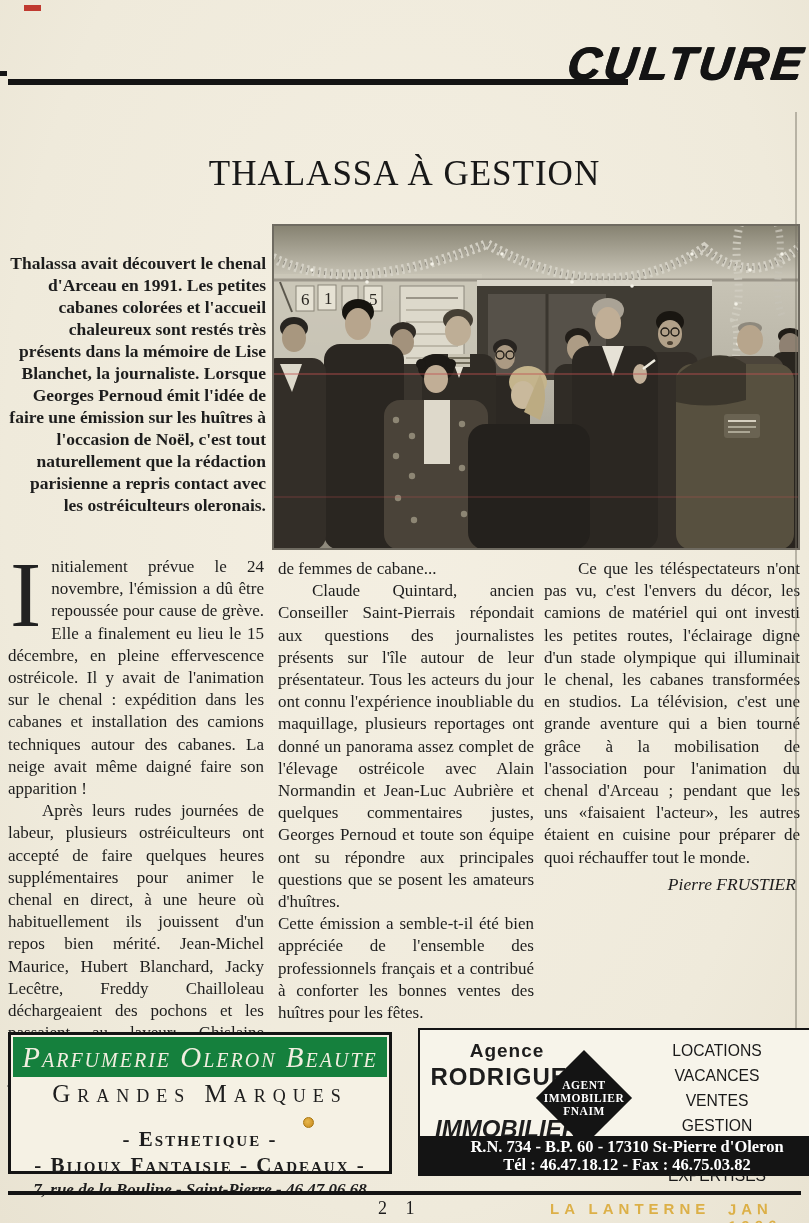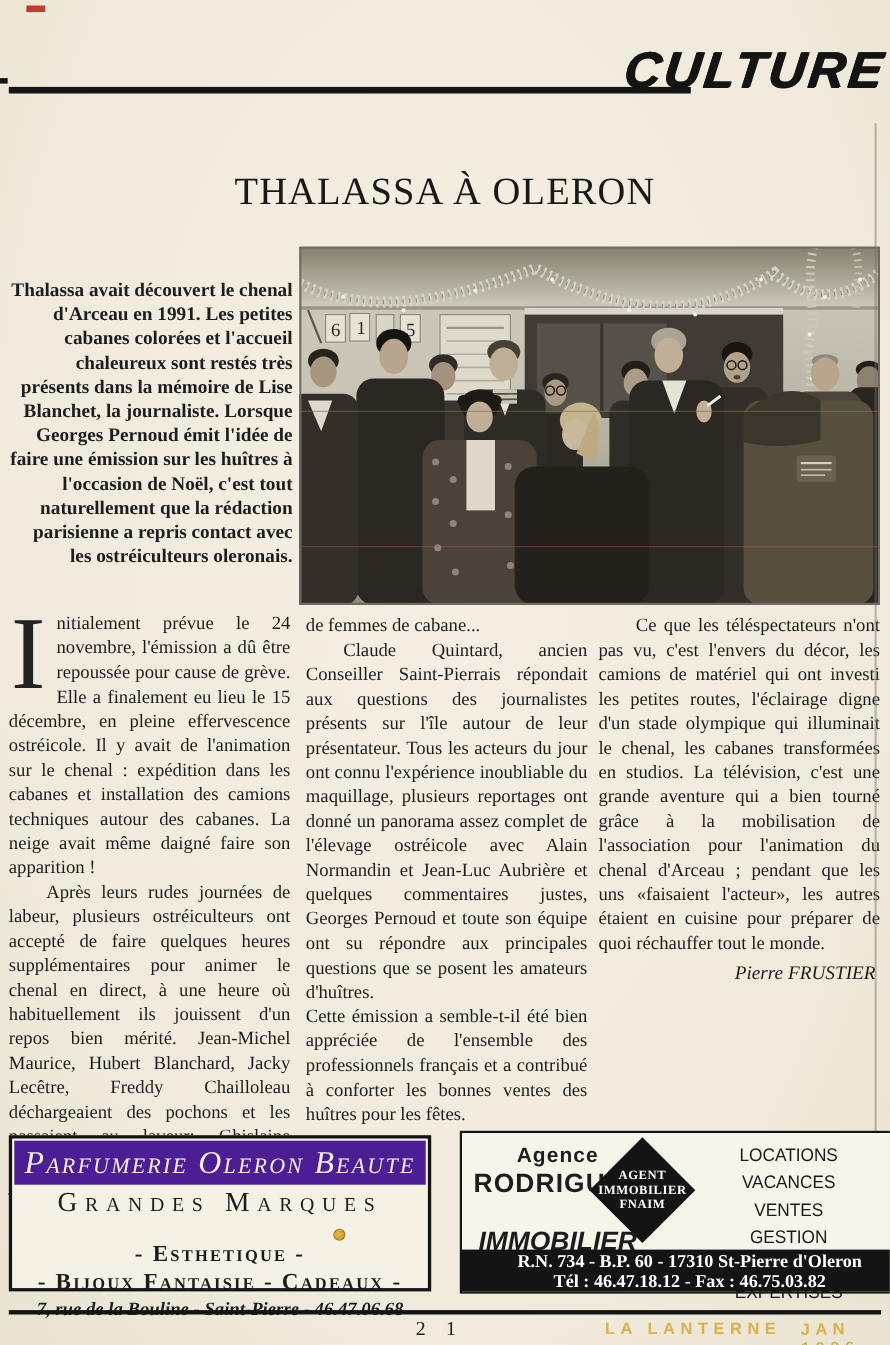--- a/index.html
+++ b/index.html
@@ -44,40 +44,40 @@
   }
   .byline { text-align:right; font-style:italic; font-size:17.5px; padding-right:4px; margin-top:4px !important; }
   
   .scan-edge { position:absolute; left:795px; top:112px; width:2px; height:918px; background:rgba(118,112,100,.45); }
   
   .ad1 {
     position:absolute; left:8px; top:1032px; width:384px; height:142px;
     border:3px solid #141414; background:#f5f1e4; box-sizing:border-box;
   }
   .ad1-banner {
-    margin:2px; height:40px; line-height:40px; background:#4c1d95; color:#f2eee0;
+    margin:2px; height:40px; line-height:40px; background:#15803d; color:#f2eee0;
     text-align:center; font-style:italic; font-variant:small-caps;
     font-size:29px; letter-spacing:2px;
   }
   .ad1-line1 { text-align:center; font-variant:small-caps; font-weight:400; font-size:25px; letter-spacing:7px; margin-top:3px; }
   .ad1-line2 { text-align:center; font-variant:small-caps; font-weight:700; font-size:21px; letter-spacing:2px; margin-top:19px; }
   .ad1-line3 { text-align:center; font-variant:small-caps; font-weight:700; font-size:21px; letter-spacing:2px; margin-top:1px; }
   .ad1-addr  { text-align:center; font-weight:700; font-style:italic; font-size:17px; margin-top:2px; }
   .ad1-dot { position:absolute; left:292px; top:82px; width:9px; height:9px; border-radius:50%;
              background:radial-gradient(circle at 40% 40%, #e7b84d, #c8881c); border:1px solid #a9770f; }
   .ad2 {
     position:absolute; left:418px; top:1028px; width:418px; height:148px;
     border:2px solid #141414; background:#f7f4ea; box-sizing:border-box;
     font-family:"Liberation Sans", sans-serif;
   }
   .ad2-left { position:absolute; left:8px; top:10px; width:158px; text-align:center; }
   .ad2-agence { font-weight:700; font-size:19px; letter-spacing:1px; }
   .ad2-name   { font-weight:700; font-size:24px; letter-spacing:1px; margin-top:1px; }
   .ad2-type   { font-weight:700; font-style:italic; font-size:24px; margin-top:24px; }
-  .ad2-diamond { position:absolute; left:116px; top:4px; width:96px; height:96px; }
+  .ad2-diamond { position:absolute; left:116px; top:20px; width:96px; height:96px; }
   .ad2-diamond .shape { position:absolute; left:14px; top:14px; width:68px; height:68px; background:#141414; transform:rotate(45deg); }
   .ad2-diamond .dtext {
     position:absolute; inset:0; display:flex; flex-direction:column; justify-content:center; align-items:center;
     color:#fff; font-family:"Liberation Serif", serif; font-weight:700; font-size:11.5px; line-height:13px; letter-spacing:.5px;
   }
   .ad2-right { position:absolute; left:216px; top:8px; width:162px; text-align:center;
                font-size:16.5px; line-height:25px; transform:scaleX(.95); color:#1a1a1a; }
   .ad2-bar {
     position:absolute; left:0; bottom:0; width:100%; height:38px; background:#141414; color:#fff;
     text-align:center; font-family:"Liberation Serif", serif; font-weight:700; font-size:16.5px; line-height:18px; padding-top:2px;
@@ -94,21 +94,21 @@
 </head>
 <body>
 
 <div id="page">
 
   <div class="red-mark"></div>
   <div class="header-tick"></div>
   <div class="header-rule"></div>
   <div class="culture">CULTURE</div>
 
-  <h1 class="page-title" style="margin:0;font-weight:400;">THALASSA À OLERON</h1>
+  <h1 class="page-title" style="margin:0;font-weight:400;">THALASSA À GESTION</h1>
 
   <div class="photo">
     <svg width="528" height="326" viewBox="0 0 528 326" xmlns="http://www.w3.org/2000/svg">
       <defs>
         <linearGradient id="wallg" x1="0" y1="0" x2="0" y2="1">
           <stop offset="0" stop-color="#84806f"></stop>
           <stop offset="0.16" stop-color="#c8c4b6"></stop>
           <stop offset="0.55" stop-color="#b4b0a2"></stop>
           <stop offset="1" stop-color="#8e897c"></stop>
         </linearGradient>

